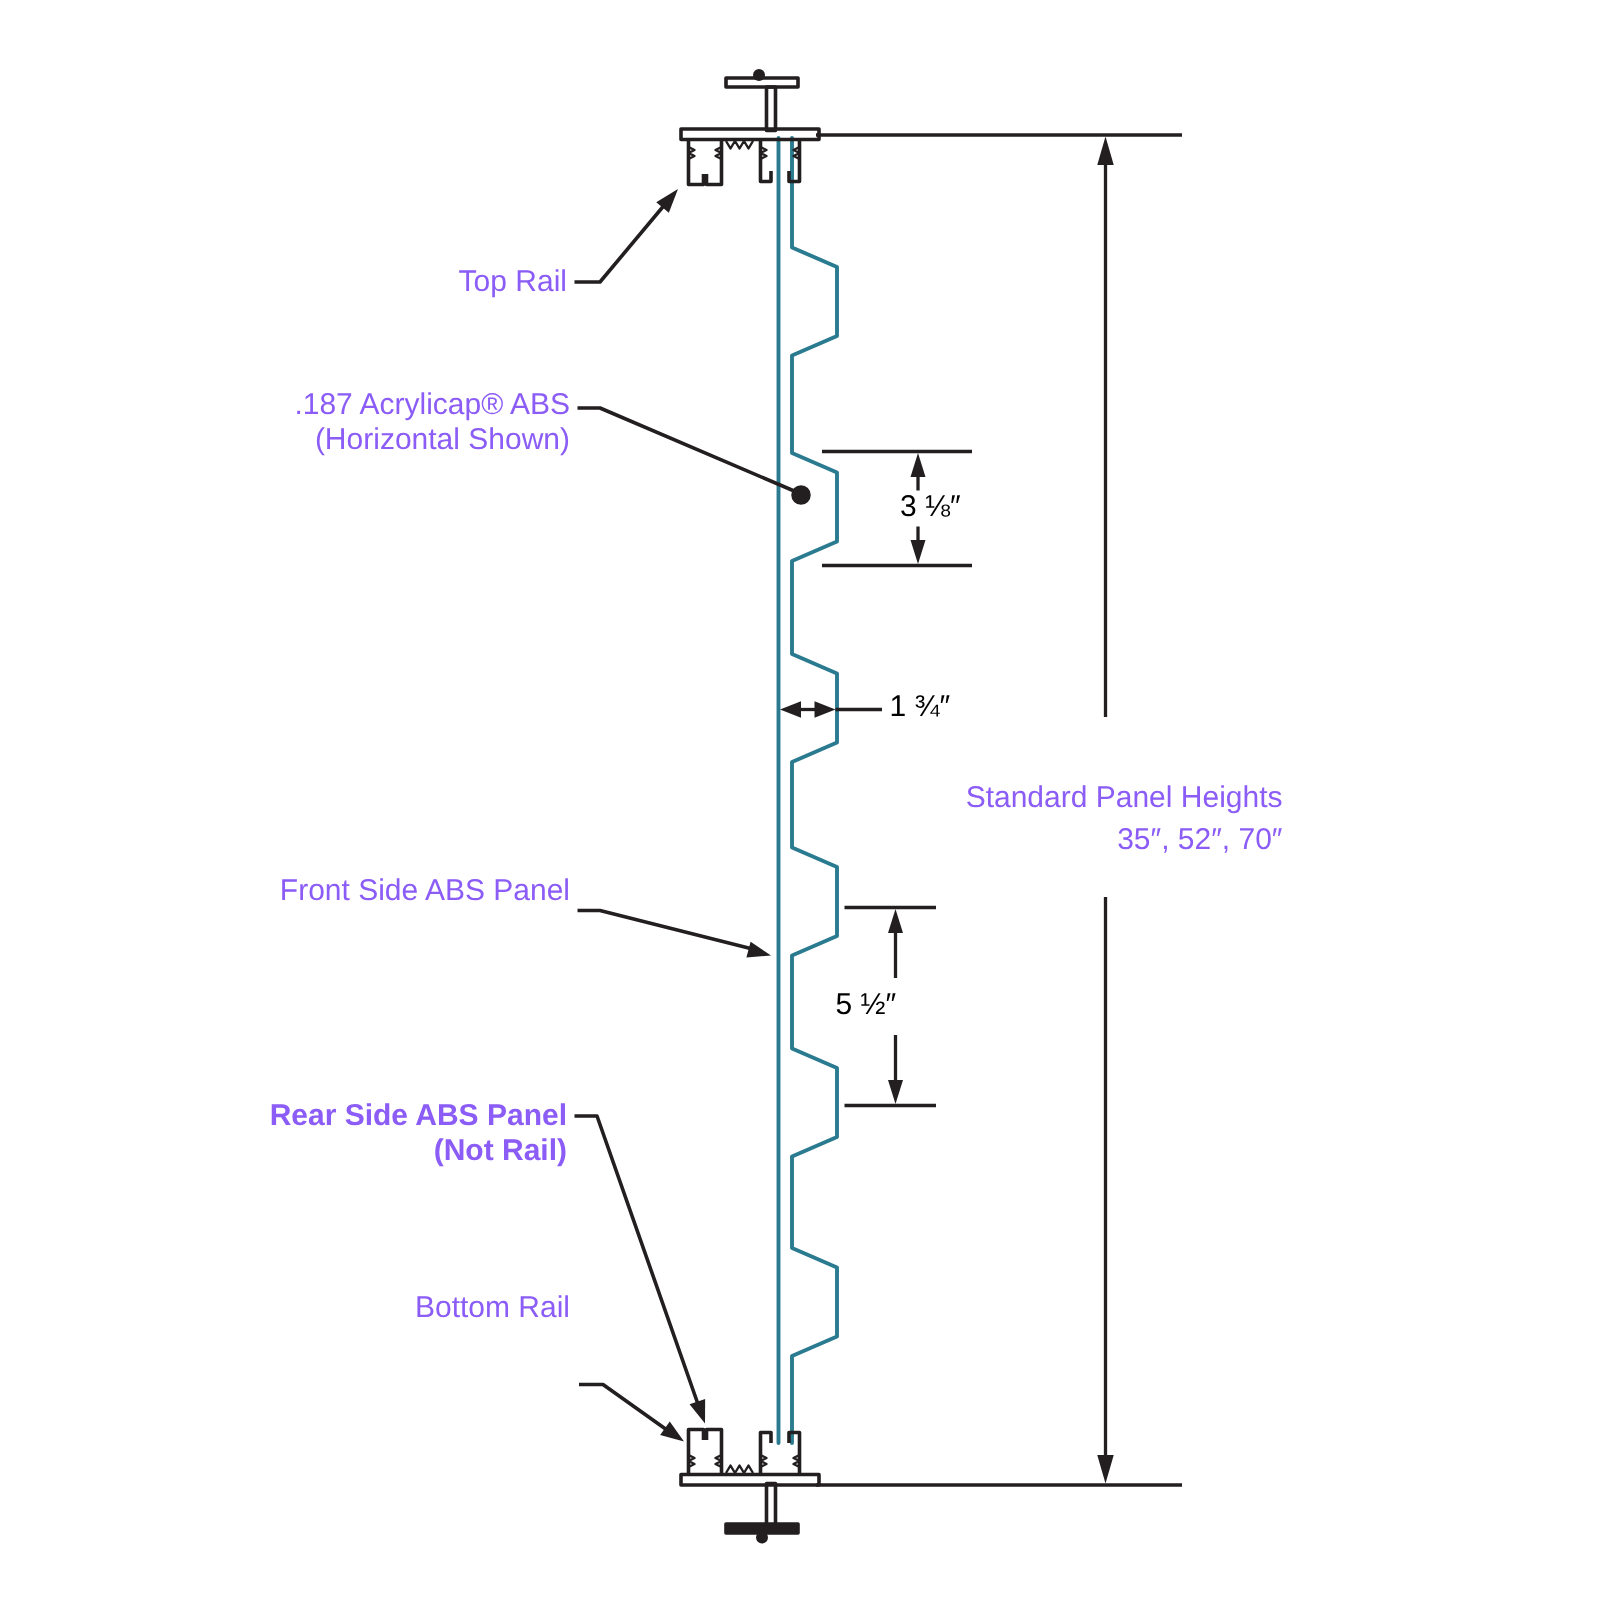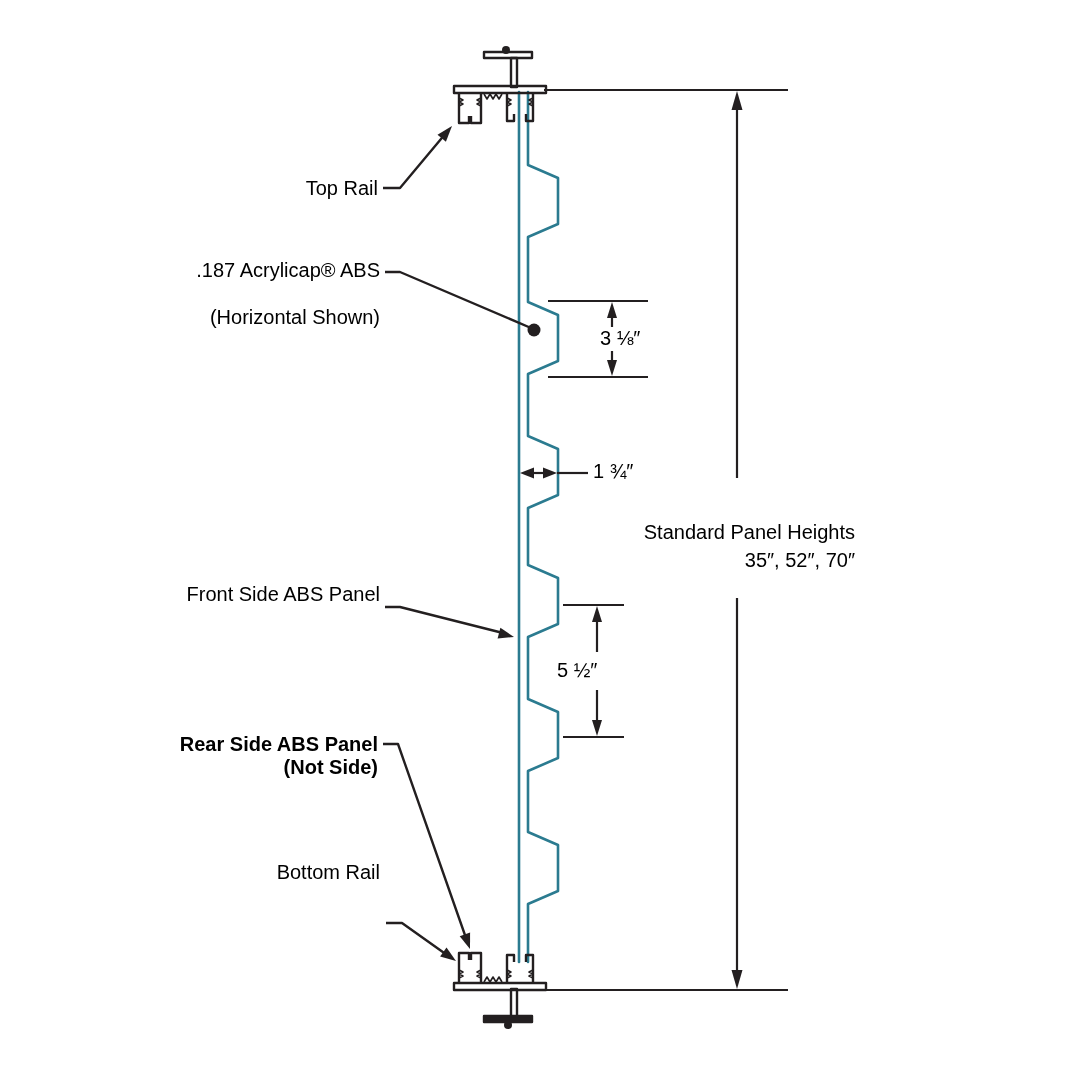--- a/index.html
+++ b/index.html
@@ -8,21 +8,21 @@
     width:1080px;height:1080px;
     background:#ffffff;
     font-family:"Liberation Sans", sans-serif;
     overflow:hidden;
   }
   .canvas svg{position:absolute;left:0;top:0;}
   .lbl{
     position:absolute;
     font-size:20px;
     line-height:23px;
-    color:#000000;
+    color:#8b5cf6;
     white-space:nowrap;
   }
   .lbl.right{text-align:right;}
   .lbl.center{text-align:center;white-space:normal;}
   .dim{
     position:absolute;
     font-size:20px;
     color:#000000;
     white-space:nowrap;
   }
@@ -139,28 +139,28 @@
 
       <path d="M386,923 H402 L447,955"></path>
       <polygon points="456,961 440.1,956.6 446.5,947.6" fill="#231f20" stroke="none"></polygon>
     </g>
   </svg>
 
   <div class="lbl right" style="right:702px;top:177px;">Top Rail</div>
 
   <div class="lbl right" style="right:700px;top:259px;">
     <span style="display:block;">.187 Acrylicap® ABS</span>
-    <span style="display:block;margin-top:24px;">(Horizontal Shown)</span>
+    <span style="display:block;">(Horizontal Shown)</span>
   </div>
 
   <div class="lbl right" style="right:700px;top:583px;">Front Side ABS Panel</div>
 
   <div class="lbl right" style="right:702px;top:733px;font-weight:bold;">
     <span style="display:block;">Rear Side ABS Panel</span>
-    <span style="display:block;">(Not Side)</span>
+    <span style="display:block;">(Not Rail)</span>
   </div>
 
   <div class="lbl right" style="right:700px;top:861px;">Bottom Rail</div>
 
   <div class="lbl center" style="left:625px;top:518px;width:230px;line-height:28px;text-align:right;">
     <span style="display:block;">Standard Panel Heights</span>
     <span style="display:block;">35″, 52″, 70″</span>
   </div>
 
   <div class="dim" style="left:600px;top:327px;">3 ⅛″</div>

